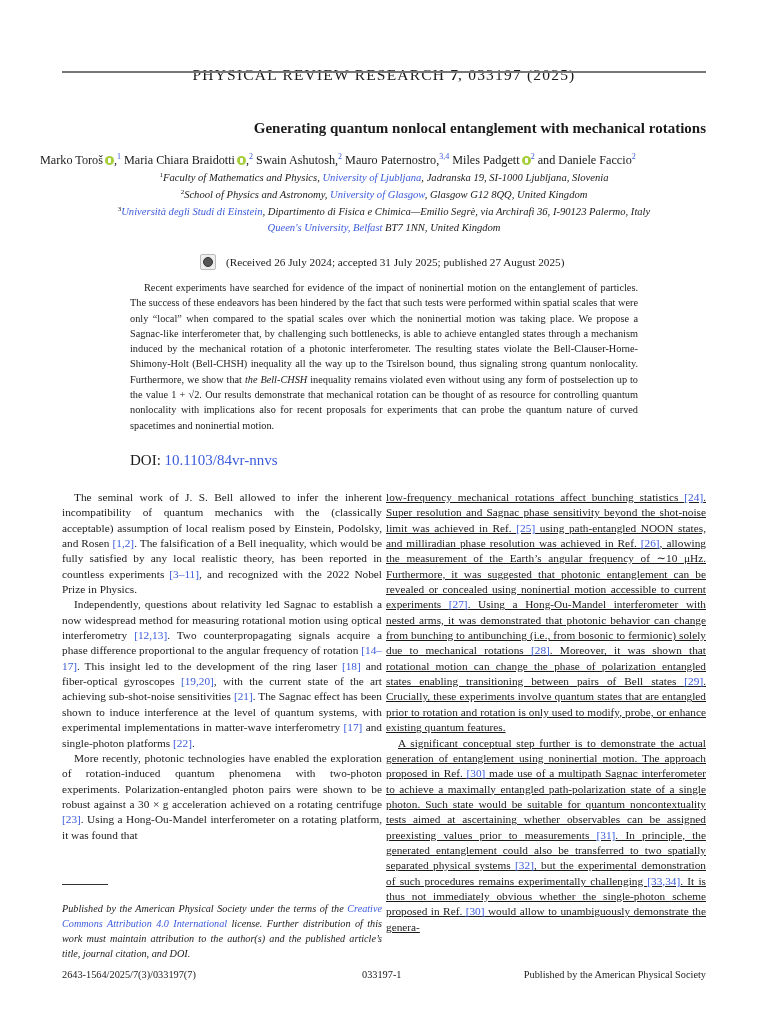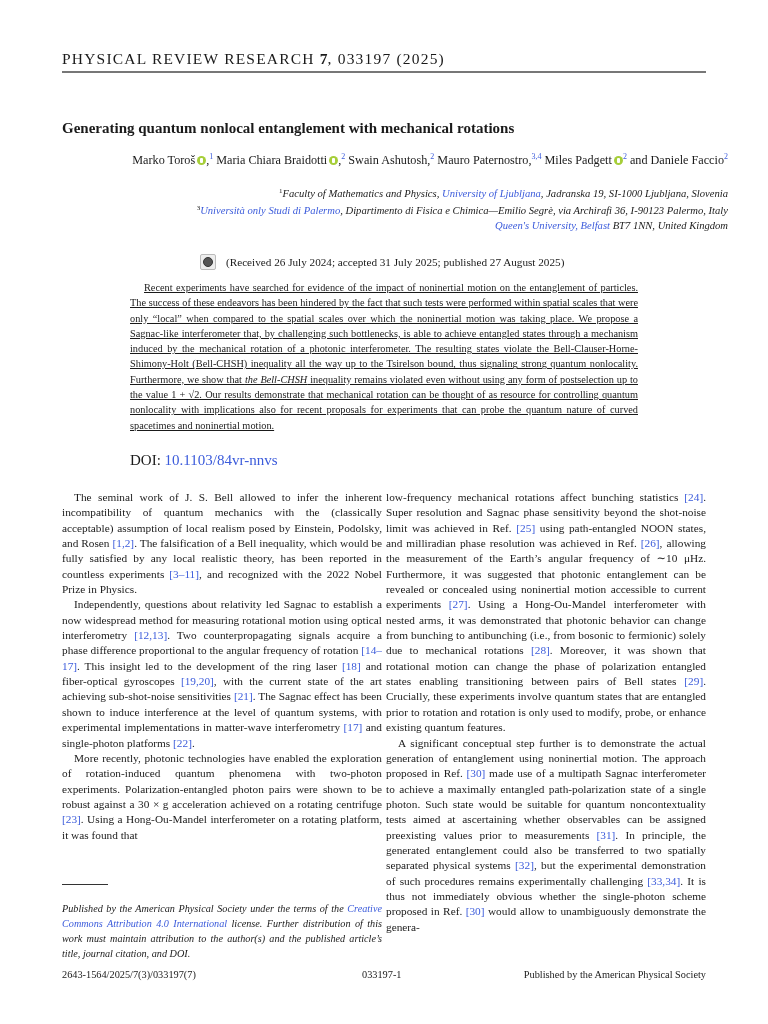--- a/index.html
+++ b/index.html
@@ -2,73 +2,73 @@
 <html><head>
   <meta charset="utf-8">
   <style>
     html, body { margin: 0; padding: 0; background: #ffffff; }
     body {
       width: 768px; height: 1024px; position: relative; overflow: hidden;
       font-family: "Liberation Serif", "DejaVu Serif", serif; color: #1a1a1a;
     }
     .link { color: #3b5bdb; }
     .header {
-      position: absolute; left: 62px; top: 50px; width: 644px;
-      text-align: left; font-size: 15.5px; letter-spacing: 1.2px;
+      position: absolute; left: 62px; top: 66px; width: 644px;
+      text-align: center; font-size: 15.5px; letter-spacing: 1.2px;
     }
     .header b { font-weight: bold; letter-spacing: 0; }
     .header-rule {
       position: absolute; left: 62px; top: 71px; width: 644px; height: 2px; background: #777;
     }
     .title {
       position: absolute; left: 62px; top: 120px; width: 644px;
-      text-align: left; font-size: 15px; font-weight: bold;
+      text-align: right; font-size: 15px; font-weight: bold;
     }
     .authors {
       position: absolute; left: 40px; top: 152px; width: 688px;
-      text-align: right; font-size: 12.2px; white-space: nowrap;
+      text-align: left; font-size: 12.2px; white-space: nowrap;
     }
     .authors sup { font-size: 8px; color: #3b5bdb; vertical-align: 5px; }
     .orcid {
       display: inline-block; width: 9px; height: 9px; border-radius: 50%;
       background: #a6ce39; vertical-align: -1px; margin-left: 2px; position: relative;
     }
     .orcid::after {
       content: ""; position: absolute; left: 3px; top: 2px; width: 3px; height: 5px;
       border-radius: 1px; background: #fff;
     }
     .affils {
-      position: absolute; left: 40px; top: 184px; width: 688px;
-      text-align: right; font-size: 10.6px; font-style: italic; line-height: 15.2px;
+      position: absolute; left: 40px; top: 168px; width: 688px;
+      text-align: center; font-size: 10.6px; font-style: italic; line-height: 15.2px;
     }
     .affils sup { font-size: 7px; font-style: normal; vertical-align: 4px; }
     .received-row {
       position: absolute; left: 200px; top: 254px; width: 380px;
       font-size: 11.2px; display: flex; align-items: center; gap: 10px;
     }
     .update-icon {
       width: 14px; height: 14px; border: 1px solid #bbb; background: #eee; border-radius: 2px;
       display: inline-flex; align-items: center; justify-content: center;
     }
     .update-icon span {
       width: 8px; height: 8px; border-radius: 50%; background: #555; border: 1px solid #333;
     }
     .abstract {
       position: absolute; left: 130px; top: 280px; width: 508px;
-      font-size: 10.3px; line-height: 15.3px; text-align: justify; text-indent: 14px; text-decoration: underline;
+      font-size: 10.3px; line-height: 15.3px; text-align: justify; text-indent: 14px;
     }
     .doi {
       position: absolute; left: 130px; top: 452px; font-size: 15px;
     }
     .col {
       position: absolute; width: 320px; font-size: 11.3px; line-height: 15.35px;
       text-align: justify; hyphens: manual;
     }
     .col-left { left: 62px; top: 490px; }
-    .col-right { left: 386px; top: 490px; }
+    .col-right { left: 386px; top: 490px; text-decoration: underline; }
     .section-heading {
       text-align: center; font-weight: bold; font-size: 10.6px; margin: 0 0 5px 0;
     }
     .col p { margin: 0; text-indent: 12px; }
     .col p.noindent { text-indent: 0; }
     .foot-rule {
       position: absolute; left: 62px; top: 884px; width: 46px; height: 1px; background: #333;
     }
     .footnote {
       position: absolute; left: 62px; top: 901px; width: 320px;
@@ -89,21 +89,22 @@
   <b>7</b><span>, 033197 (2025)</span>
 </div>
 <div class="header-rule"></div>
 
 <div class="title">Generating quantum nonlocal entanglement with mechanical rotations</div>
 
 <div class="authors" id="authors"><span>Marko Toroš</span><span class="orcid"></span>,<sup>1</sup> <span>Maria Chiara Braidotti</span><span class="orcid"></span>,<sup>2</sup> <span>Swain Ashutosh</span>,<sup>2</sup> <span>Mauro Paternostro</span>,<sup>3,4</sup> <span>Miles Padgett</span><span class="orcid"></span><sup>2</sup> <span>and Daniele Faccio</span><sup>2</sup></div>
 
 <div class="affils" id="affils">
     <div><sup>1</sup>Faculty of Mathematics and Physics, <span class="link">University of Ljubljana</span>, Jadranska 19, SI-1000 Ljubljana, Slovenia</div>
-    <div><sup>3</sup><span class="link">Università only Studi di Palermo</span>, Dipartimento di Fisica e Chimica—Emilio Segrè, via Archirafi 36, I-90123 Palermo, Italy</div>
+    <div><sup>2</sup>School of Physics and Astronomy, <span class="link">University of Glasgow</span>, Glasgow G12 8QQ, United Kingdom</div>
+    <div><sup>3</sup><span class="link">Università degli Studi di Einstein</span>, Dipartimento di Fisica e Chimica—Emilio Segrè, via Archirafi 36, I-90123 Palermo, Italy</div>
     <div><span class="link">Queen's University, Belfast</span> BT7 1NN, United Kingdom</div>
   </div>
 
 <div class="received-row">
   <span class="update-icon">
       <span></span>
     </span>
   <span>(Received 26 July 2024; accepted 31 July 2025; published 27 August 2025)</span>
 </div>
 

